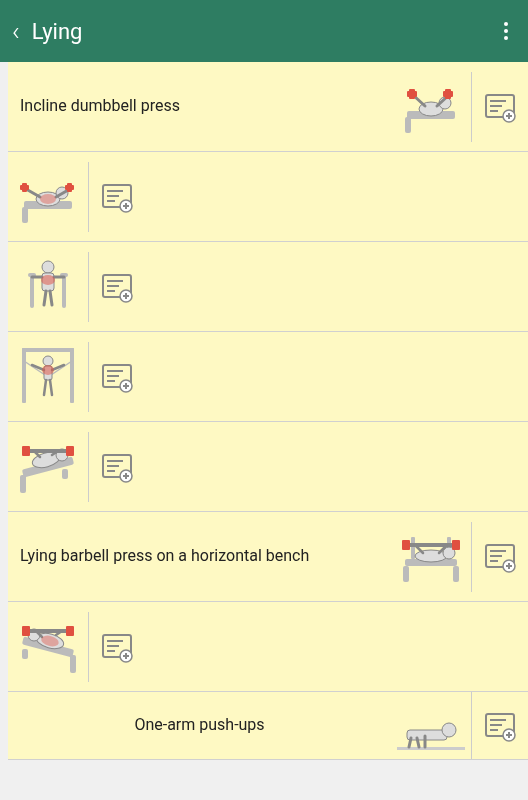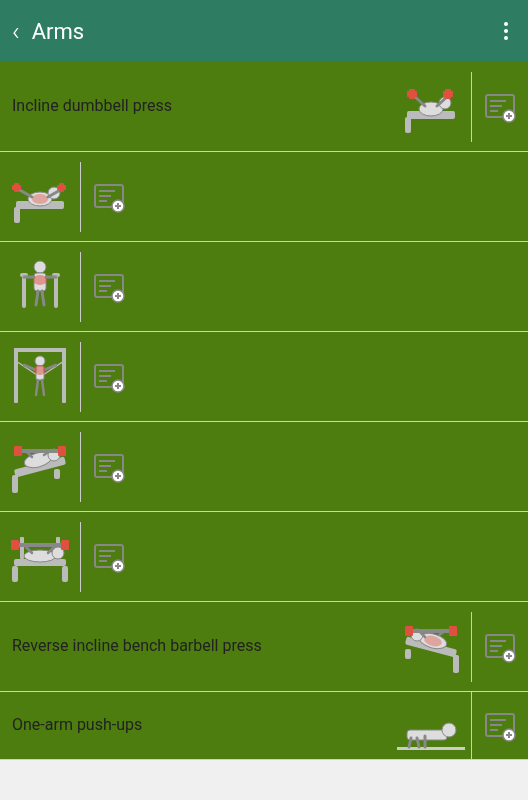--- a/index.html
+++ b/index.html
@@ -63,25 +63,26 @@
       height: 4px;
       background: white;
       border-radius: 50%;
     }
 
     .exercise-list {
       background: #f0f0f0;
     }
 
     .exercise-item {
-      background: #4d7c0f;
+      background: #fef9c3;
       border-bottom: 1px solid #d0d0d0;
       display: flex;
       align-items: center;
       min-height: 90px;
+      margin-left: 8px;
     }
 
     .exercise-name {
       flex: 1;
       padding: 16px 12px;
       font-size: 16px;
       color: #222;
       line-height: 1.3;
     }
 
@@ -123,21 +124,21 @@
     .item-last {
       min-height: 70px;
     }
   </style>
 </head>
 <body>
 
 <div class="header">
   <div class="header-left">
     <span class="back-arrow">‹</span>
-    <span class="header-title">Arms</span>
+    <span class="header-title">Lying</span>
   </div>
   <div class="header-menu">
     <div class="dot"></div>
     <div class="dot"></div>
     <div class="dot"></div>
   </div>
 </div>
 
 <div class="exercise-list">
 
@@ -307,20 +308,21 @@
         <line x1="6" y1="15" x2="18" y2="15" stroke="#888" stroke-width="2"></line>
         <line x1="6" y1="20" x2="14" y2="20" stroke="#888" stroke-width="2"></line>
         <circle cx="25" cy="25" r="6" fill="white" stroke="#888" stroke-width="1.5"></circle>
         <line x1="25" y1="22" x2="25" y2="28" stroke="#888" stroke-width="2"></line>
         <line x1="22" y1="25" x2="28" y2="25" stroke="#888" stroke-width="2"></line>
       </svg>
     </div>
   </div>
 
   <div class="exercise-item">
+    <span class="exercise-name">Lying barbell press on a horizontal bench</span>
     <div class="exercise-image">
       <svg viewBox="0 0 68 68">
 
         <rect x="8" y="36" width="52" height="7" rx="2" fill="#bbb"></rect>
         <rect x="6" y="43" width="6" height="16" rx="2" fill="#bbb"></rect>
         <rect x="56" y="43" width="6" height="16" rx="2" fill="#bbb"></rect>
 
         <rect x="14" y="14" width="4" height="22" rx="1" fill="#bbb"></rect>
         <rect x="50" y="14" width="4" height="22" rx="1" fill="#bbb"></rect>
 
@@ -343,21 +345,20 @@
         <line x1="6" y1="15" x2="18" y2="15" stroke="#888" stroke-width="2"></line>
         <line x1="6" y1="20" x2="14" y2="20" stroke="#888" stroke-width="2"></line>
         <circle cx="25" cy="25" r="6" fill="white" stroke="#888" stroke-width="1.5"></circle>
         <line x1="25" y1="22" x2="25" y2="28" stroke="#888" stroke-width="2"></line>
         <line x1="22" y1="25" x2="28" y2="25" stroke="#888" stroke-width="2"></line>
       </svg>
     </div>
   </div>
 
   <div class="exercise-item">
-    <span class="exercise-name">Reverse incline bench barbell press</span>
     <div class="exercise-image">
       <svg viewBox="0 0 68 68">
 
         <rect x="8" y="30" width="52" height="8" rx="2" fill="#bbb" transform="rotate(15 34 34)"></rect>
         <rect x="56" y="42" width="6" height="18" rx="2" fill="#bbb"></rect>
         <rect x="8" y="36" width="6" height="10" rx="2" fill="#bbb"></rect>
 
         <ellipse cx="36" cy="28" rx="14" ry="7" fill="#ddd" stroke="#888" stroke-width="1" transform="rotate(15 36 28)"></ellipse>
         <circle cx="20" cy="22" r="6" fill="#ddd" stroke="#888" stroke-width="1"></circle>
 
@@ -378,21 +379,21 @@
         <line x1="6" y1="10" x2="22" y2="10" stroke="#888" stroke-width="2"></line>
         <line x1="6" y1="15" x2="18" y2="15" stroke="#888" stroke-width="2"></line>
         <line x1="6" y1="20" x2="14" y2="20" stroke="#888" stroke-width="2"></line>
         <circle cx="25" cy="25" r="6" fill="white" stroke="#888" stroke-width="1.5"></circle>
         <line x1="25" y1="22" x2="25" y2="28" stroke="#888" stroke-width="2"></line>
         <line x1="22" y1="25" x2="28" y2="25" stroke="#888" stroke-width="2"></line>
       </svg>
     </div>
   </div>
 
-  <div class="exercise-item item-last" style="min-height:68px; overflow:hidden; max-height:68px;">
+  <div class="exercise-item item-last" style="min-height:68px; overflow:hidden; max-height:68px;text-align:center;">
     <span class="exercise-name">One-arm push-ups</span>
     <div class="exercise-image">
       <svg viewBox="0 0 68 68">
 
         <rect x="0" y="55" width="68" height="3" fill="#ccc"></rect>
 
         <rect x="10" y="38" width="40" height="10" rx="3" fill="#ddd" stroke="#888" stroke-width="1"></rect>
 
         <circle cx="52" cy="38" r="7" fill="#ddd" stroke="#888" stroke-width="1"></circle>
 

